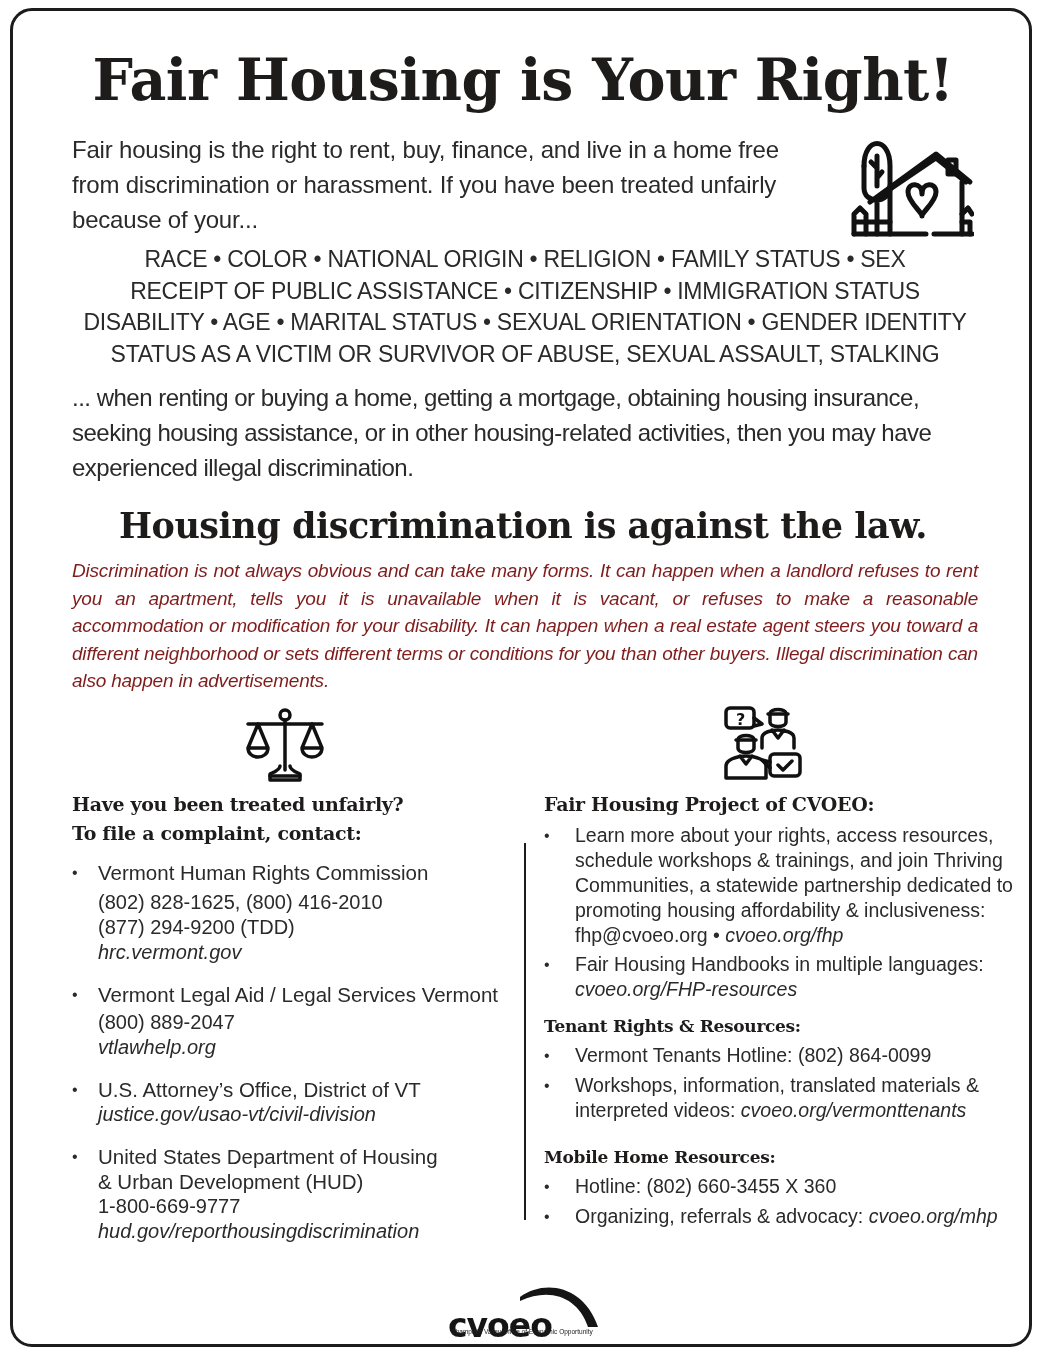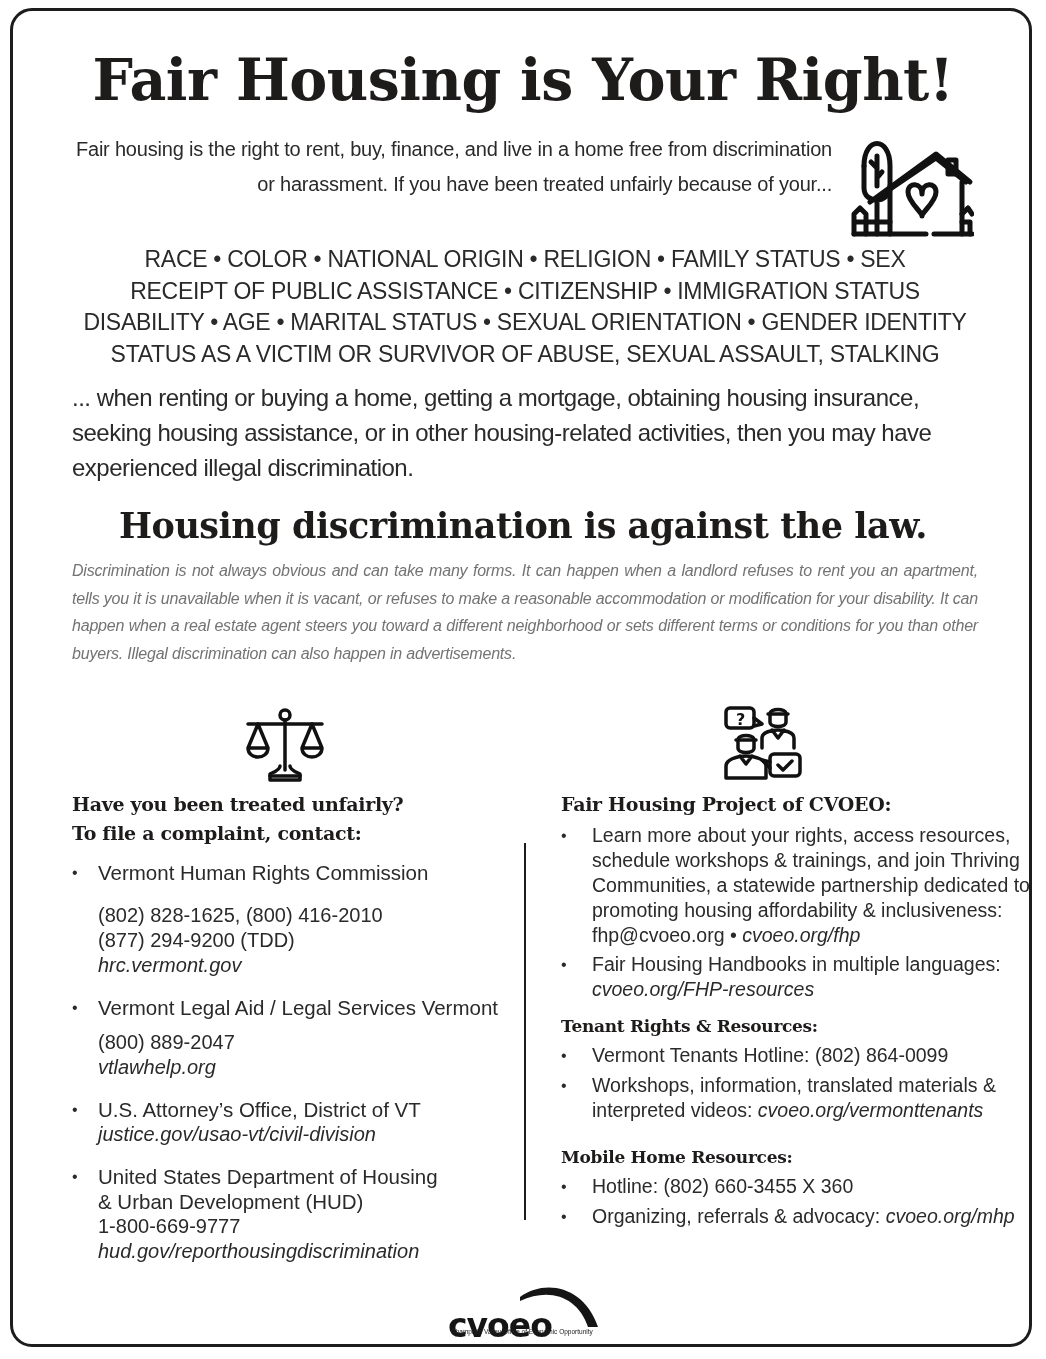--- a/index.html
+++ b/index.html
@@ -1,30 +1,30 @@
 <!DOCTYPE html>
 <html><head>
 <meta charset="utf-8">
 <style>
   html, body { margin: 0; padding: 0; background: #ffffff; }
   body { width: 1046px; height: 1359px; position: relative; overflow: hidden; color: #2b2b2b; font-family: "Liberation Sans", sans-serif; }
   .frame { position: absolute; left: 10px; top: 8px; width: 1022px; height: 1339px; border: 3px solid #1c1c1c; border-radius: 22px; box-sizing: border-box; }
   .display { font-family: "DejaVu Serif", serif; font-weight: bold; color: #1e1b1b; letter-spacing: -0.5px; }
   .title { position: absolute; left: 0; width: 1046px; top: 44px; text-align: center; font-size: 57px; line-height: 72px; transform: scaleY(1.02); }
-  .intro { position: absolute; left: 72px; top: 132px; width: 760px; font-size: 20px; line-height: 35px; color: #2a2a2a; letter-spacing: -0.2px; text-align: right; }
+  .intro { position: absolute; left: 72px; top: 132px; width: 760px; font-size: 24px; line-height: 35px; color: #2a2a2a; letter-spacing: -0.2px; }
   .house-icon { position: absolute; left: 850px; top: 126px; width: 124px; height: 112px; }
   .classes { position: absolute; left: 30px; width: 990px; top: 244px; text-align: center; font-size: 23px; line-height: 31.5px; color: #2a2a2a; letter-spacing: -0.3px; }
   .classes div { white-space: nowrap; }
   .when { position: absolute; left: 72px; top: 380px; width: 920px; font-size: 24px; line-height: 35px; color: #2a2a2a; letter-spacing: -0.5px; }
   .subtitle { position: absolute; left: 0; width: 1046px; top: 502px; text-align: center; font-size: 35px; line-height: 48px; }
-  .italic-para { position: absolute; left: 72px; top: 557px; width: 906px; font-style: italic; font-size: 16px; line-height: 27.6px; text-align: justify; color: #737373; letter-spacing: -0.2px; }
+  .italic-para { position: absolute; left: 72px; top: 557px; width: 906px; font-style: italic; font-size: 19px; line-height: 27.6px; text-align: justify; color: #7f1d1d; letter-spacing: -0.2px; }
   .scales-icon { position: absolute; left: 244px; top: 706px; width: 82px; height: 76px; }
   .people-icon { position: absolute; left: 722px; top: 704px; width: 82px; height: 78px; }
   .left-col { position: absolute; left: 72px; top: 790px; width: 440px; }
-  .right-col { position: absolute; left: 561px; top: 790px; width: 470px; }
+  .right-col { position: absolute; left: 544px; top: 790px; width: 470px; }
   .col-head { font-family: "DejaVu Serif", serif; font-weight: bold; font-size: 19px; line-height: 29px; color: #1e1b1b; letter-spacing: -0.3px; }
   .entry { position: relative; padding-left: 26px; font-size: 20px; line-height: 25px; color: #2a2a2a; }
   .entry .bullet { position: absolute; left: 0; top: 0; font-size: 16px; }
   .entry .name { font-size: 20.5px; }
   .entry .it { font-style: italic; }
   .left-col .entry { margin-top: 0; }
   .right-col .entry { padding-left: 31px; font-size: 19.5px; }
   .divider { position: absolute; left: 524px; top: 843px; width: 2px; height: 377px; background: #1c1c1c; }
   .logo { position: absolute; left: 448px; top: 1283px; width: 152px; height: 60px; }
   .logo-text { position: absolute; left: 0; top: 23px; font-family: "DejaVu Sans", sans-serif; font-weight: bold; font-size: 33px; letter-spacing: -1px; color: #151515; }
@@ -93,29 +93,29 @@
 
 <div class="left-col">
   <div class="col-head">
     <div>Have you been treated unfairly?</div>
     <div>To file a complaint, contact:</div>
   </div>
 
   <div class="entry" style="margin-top:12px">
     <span class="bullet">•</span>
     <div class="name">Vermont Human Rights Commission</div>
-    <div style="margin-top:18px">(802) 828-1625, (800) 416-2010</div>
+    <div style="margin-top:5px">(802) 828-1625, (800) 416-2010</div>
     <div>(877) 294-9200 (TDD)</div>
     <div class="it">hrc.vermont.gov</div>
   </div>
 
   <div class="entry" style="margin-top:17px">
     <span class="bullet">•</span>
     <div class="name">Vermont Legal Aid / Legal Services Vermont</div>
-    <div style="margin-top:10px">(800) 889-2047</div>
+    <div style="margin-top:3px">(800) 889-2047</div>
     <div class="it">vtlawhelp.org</div>
   </div>
 
   <div class="entry" style="margin-top:17px">
     <span class="bullet">•</span>
     <div class="name">U.S. Attorney’s Office, District of VT</div>
     <div class="it">justice.gov/usao-vt/civil-division</div>
   </div>
 
   <div class="entry" style="margin-top:17px">

